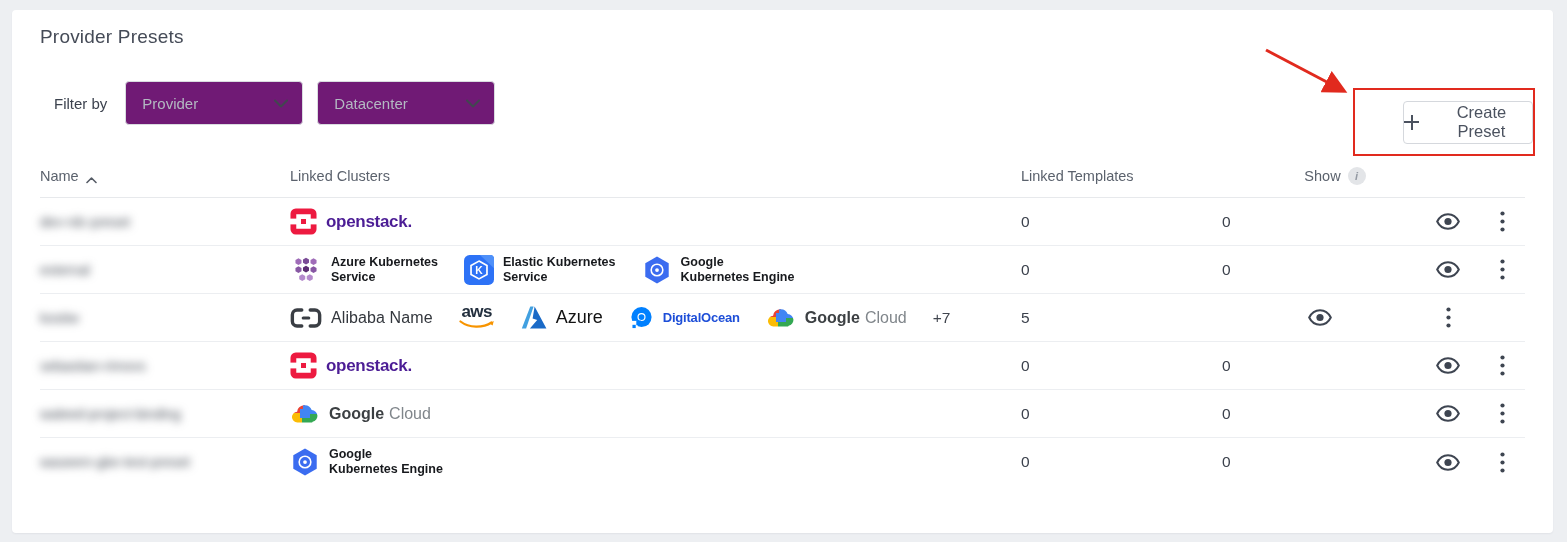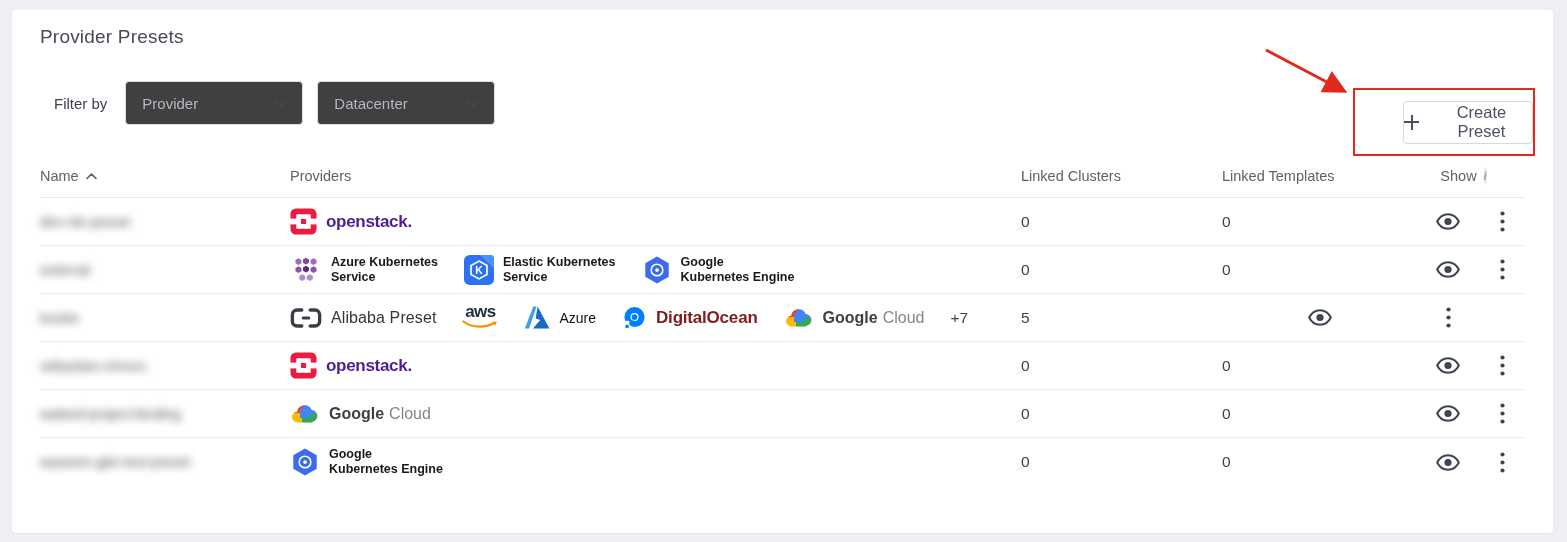--- a/index.html
+++ b/index.html
@@ -23,21 +23,21 @@
     margin-top:16px;
     font-size:19px; font-weight:500; color:#454b57;
     letter-spacing:.2px;
   }
   
   .filter-row { margin-top:33px; display:flex; align-items:center; height:44px; }
   .filter-label { font-size:15px; color:#3c424e; margin-right:18px;margin-left:14px; }
   .dropdown {
     width:178px; height:44px;
     border:1px solid #d9dce0; border-radius:4px;
-    background:#404040;
+    background:#701a75;
     display:flex; align-items:center; justify-content:space-between;
     padding:0 14px 0 16px;
     cursor:pointer;
   }
   .dropdown + .dropdown { margin-left:14px; }
   .dd-placeholder { font-size:15px; color:#b3b9c2; }
   .chev { width:14px; height:9px; }
   
   .annotation-box {
     position:absolute; left:1341px; top:78px;    
@@ -58,21 +58,21 @@
   .annotation-arrow { position:absolute; left:1228px; top:20px; width:120px; height:70px; pointer-events:none; }
   
   .table { margin-top:40px; }
   .grid-row {
     display:grid;
     grid-template-columns:250px 1fr 201px 195px 62px 46px;
     align-items:center;
   }
   .thead { height:33px; border-bottom:1px solid #e7e9ec; }
   .th { font-size:14.5px; color:#5b626d; padding-bottom:11px; }
-  .th-name { display:flex; align-items:center; gap:7px; cursor:pointer; }
+  .th-name { display:flex; align-items:flex-end; gap:7px; cursor:pointer; }
   .sort-caret { width:11px; height:7px; margin-top:2px; }
   .th-show { display:flex; align-items:center; justify-content:center; gap:7px;margin-left:31px; }
   .info-badge {
     width:18px; height:18px; border-radius:50%;
     background:#e3e5e8; color:#949aa3;
     font-size:11px; font-weight:700; font-style:italic;
     display:inline-flex; align-items:center; justify-content:center;
     cursor:default;
   }
   .trow { height:48px; border-bottom:1px solid #eceef1; }
@@ -81,22 +81,22 @@
   .num-cell { font-size:15.5px; color:#3b414c; }
   .cell-center { display:flex; justify-content:center; align-items:center; }
   .icon-btn { background:none; border:none; cursor:pointer; display:flex; align-items:center; justify-content:center; padding:6px; }
   
   .providers-cell { display:flex; align-items:center; gap:26px; overflow:hidden; }
   .prov { display:flex; align-items:center; gap:9px; flex:none; }
   .p-ic { display:flex; align-items:center; }
   .os-word { font-size:17px; font-weight:700; color:#4c1d95; letter-spacing:-.3px; }
   .k8s-label { display:flex; flex-direction:column; font-size:12.5px; font-weight:700; color:#17191d; line-height:1.2; }
   .brand-word { font-size:16px; font-weight:500; color:#33373d; letter-spacing:.1px; }
-  .azure-word { font-size:14px; font-weight:500; color:#121212; }
-  .do-word { font-size:17px; font-weight:800; color:#7f1d1d; letter-spacing:-.2px; }
+  .azure-word { font-size:18px; font-weight:500; color:#121212; }
+  .do-word { font-size:13px; font-weight:800; color:#1d4ed8; letter-spacing:-.2px; }
   .gc-label { display:flex; gap:5px; font-size:16px; }
   .gc-1 { color:#3c4043; font-weight:600; }
   .gc-2 { color:#80868b; font-weight:400; }
   .aws-mark { display:flex; flex-direction:column; align-items:center; margin-top:-2px; }
   .aws-word { font-size:17px; font-weight:800; color:#232f3e; letter-spacing:-.5px; line-height:.9; }
   .overflow-label { font-size:15.5px; color:#40454e; }
 </style>
 </head>
 <body>
 
@@ -136,21 +136,20 @@
   </svg>
 
   <div class="table">
     <div class="grid-row thead">
       <div class="th th-name">
         <span>Name</span>
         <svg class="sort-caret" viewBox="0 0 11 7">
             <path d="M1 5.5 L5.5 1 L10 5.5" fill="none" stroke="#565c66" stroke-width="1.6" stroke-linecap="round" stroke-linejoin="round"></path>
           </svg>
       </div>
-      <div class="th">Providers</div>
       <div class="th">Linked Clusters</div>
       <div class="th">Linked Templates</div>
       <div class="th th-show">
         <span>Show</span>
         <span class="info-badge">i</span>
       </div>
       <div class="th"></div>
     </div>
     <div>
   <div class="grid-row trow">
@@ -265,21 +264,21 @@
     <div><span class="preset-name">kostiw</span></div>
     <div class="providers-cell">
   <div class="prov">
     <span class="p-ic">
       <svg width="32" height="22" viewBox="0 0 34 22">
         <path d="M12.5 2.5 H7.5 C4.7 2.5 2.5 4.7 2.5 7.5 V14.5 C2.5 17.3 4.7 19.5 7.5 19.5 H12.5" fill="none" stroke="#3a3e44" stroke-width="3.6" stroke-linecap="round"></path>
         <path d="M21.5 2.5 H26.5 C29.3 2.5 31.5 4.7 31.5 7.5 V14.5 C31.5 17.3 29.3 19.5 26.5 19.5 H21.5" fill="none" stroke="#3a3e44" stroke-width="3.6" stroke-linecap="round"></path>
         <line x1="14" y1="11" x2="20" y2="11" stroke="#3a3e44" stroke-width="3.2" stroke-linecap="round"></line>
       </svg>
     </span>
-    <span class="brand-word">Alibaba Preset</span>
+    <span class="brand-word">Alibaba Name</span>
   </div>
 
   <div class="prov">
     <span class="aws-mark">
       <span class="aws-word">aws</span>
       <svg width="36" height="9" viewBox="0 0 36 9">
         <path d="M1.5 1.5 C 10 8.2, 24 8.2, 32.5 2.5" fill="none" stroke="#f79400" stroke-width="2.2" stroke-linecap="round"></path>
         <path d="M34.8 1 L33.6 5.6 L30.2 3.2 Z" fill="#f79400"></path>
       </svg>
     </span>

